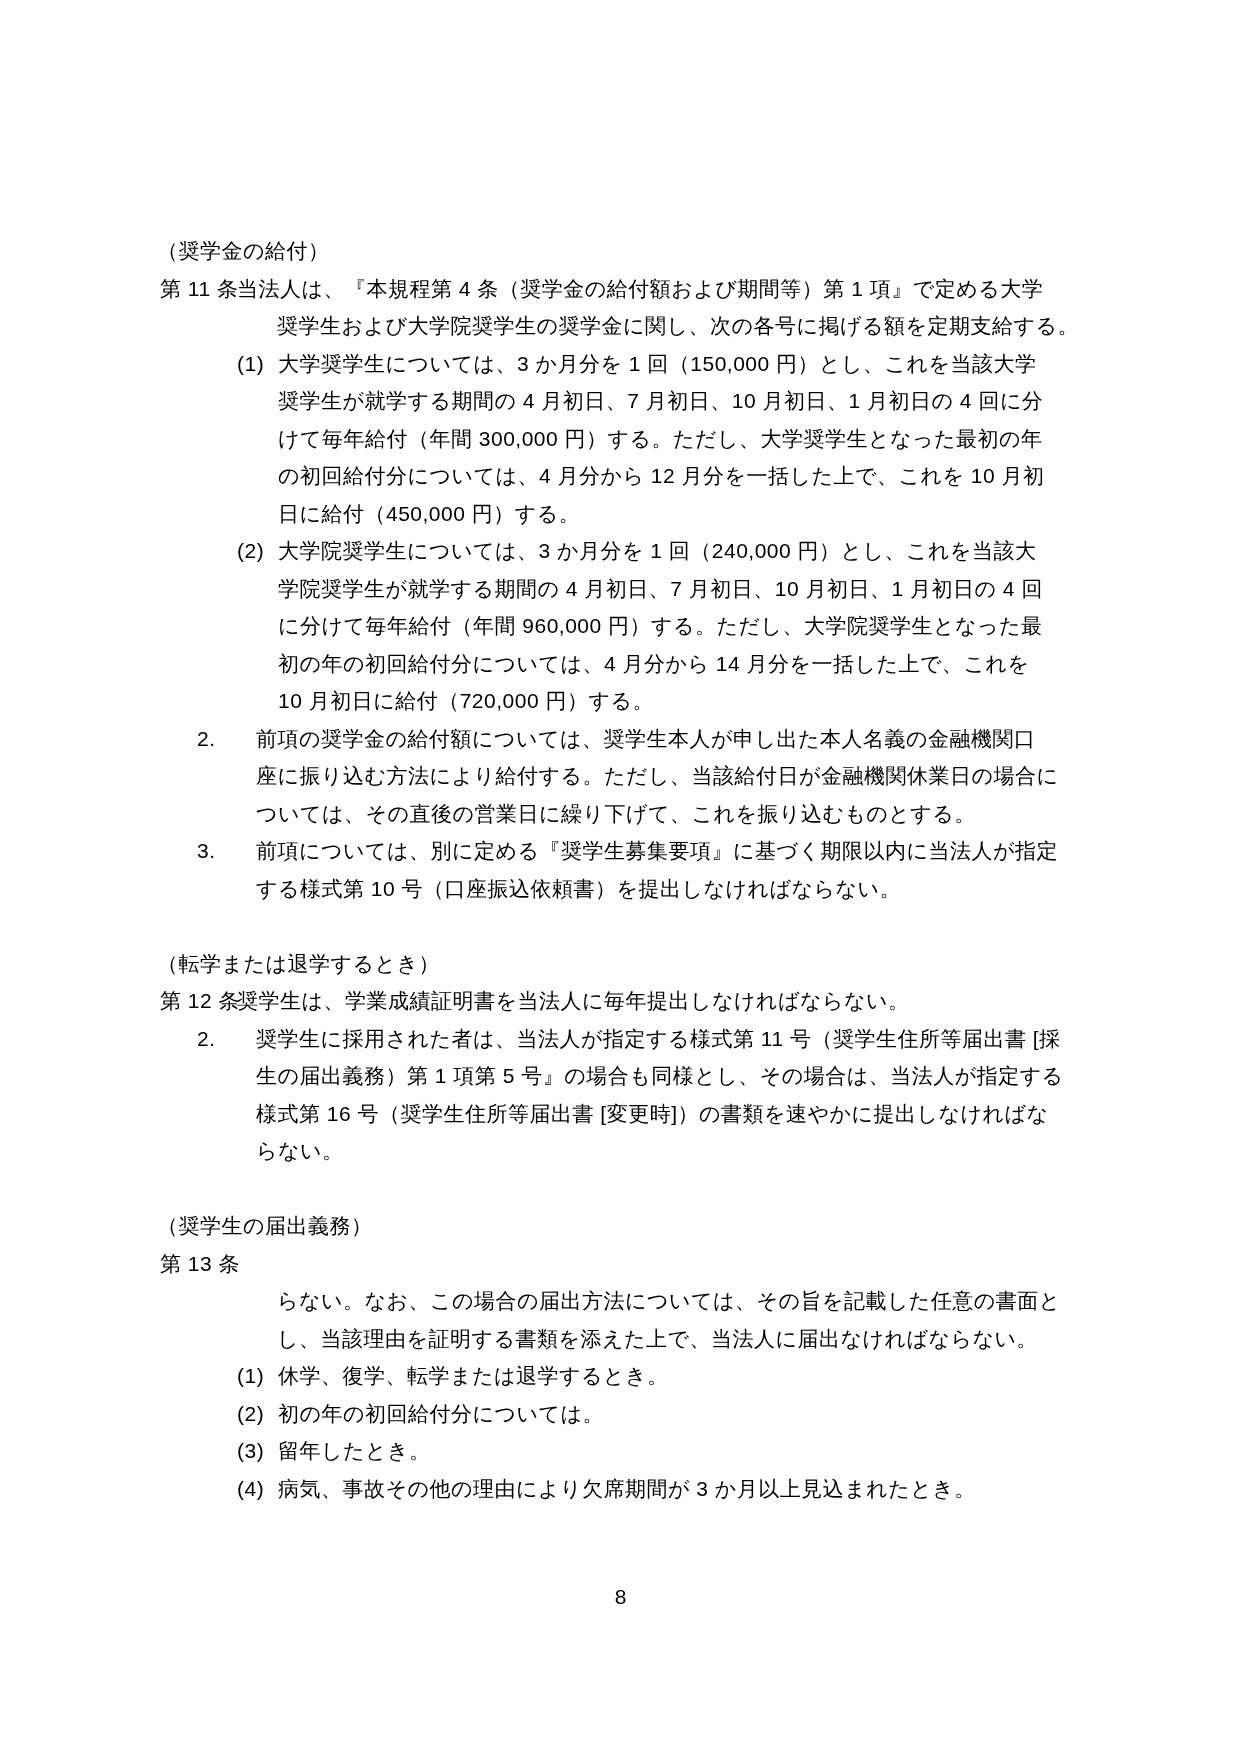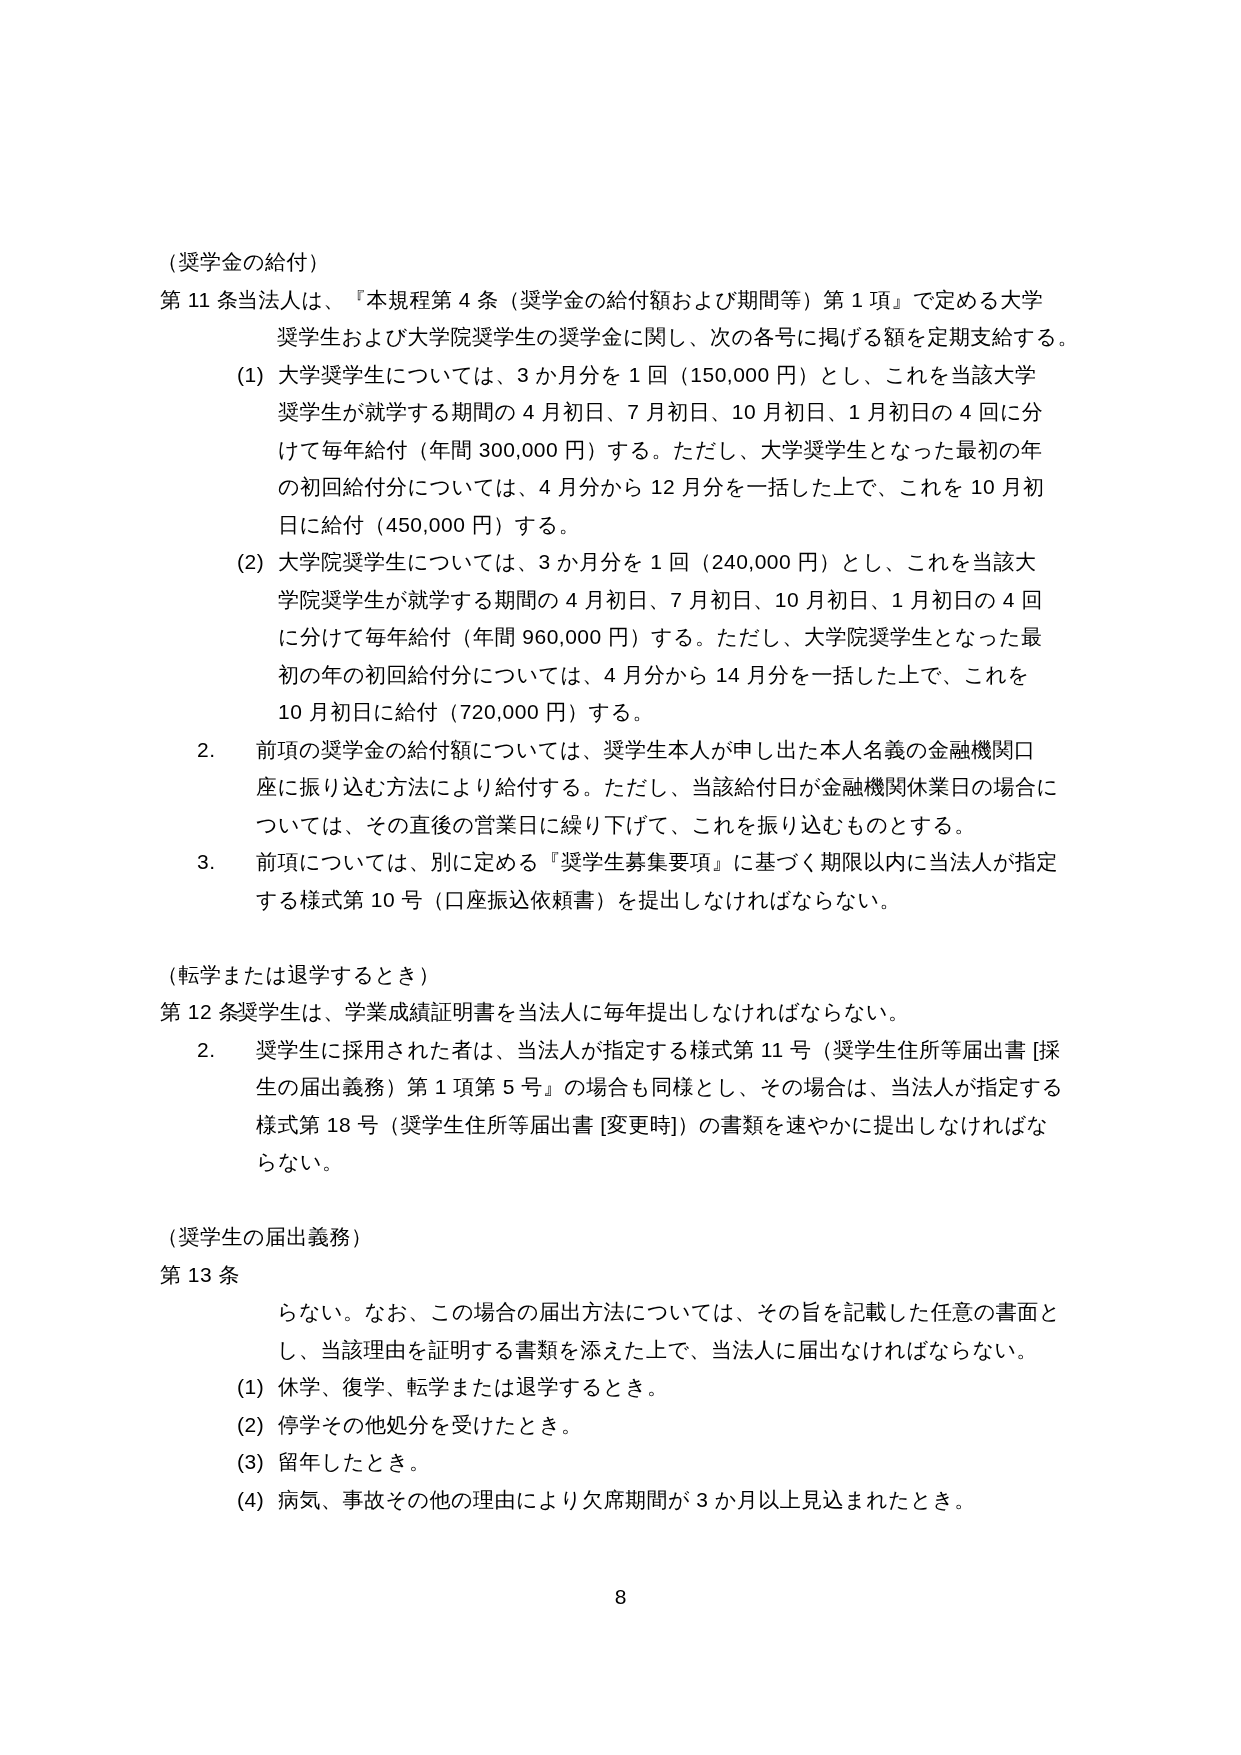--- a/index.html
+++ b/index.html
@@ -7,21 +7,21 @@
     width:1241px;
     height:1755px;
     background:#ffffff;
     color:#000000;
     font-family:"Liberation Sans","DejaVu Sans",sans-serif;
     position:relative;
     overflow:hidden;
   }
   #doc-body{
     position:absolute;
-    top:243px;
+    top:232px;
     left:0;
     width:1241px;
   }
   .line{
     position:relative;
     height:37.5px;
     line-height:37.5px;
     font-size:21px;
     white-space:nowrap;
     letter-spacing:0.5px;
@@ -74,26 +74,26 @@
       <div class="line t-para"><span class="lbl">2.</span><span>前項の奨学金の給付額については、奨学生本人が申し出た本人名義の金融機関口</span></div>
       <div class="line t-para-body"><span>座に振り込む方法により給付する。ただし、当該給付日が金融機関休業日の場合に</span></div>
       <div class="line t-para-body"><span>ついては、その直後の営業日に繰り下げて、これを振り込むものとする。</span></div>
       <div class="line t-para"><span class="lbl">3.</span><span>前項については、別に定める『奨学生募集要項』に基づく期限以内に当法人が指定</span></div>
       <div class="line t-para-body"><span>する様式第 10 号（口座振込依頼書）を提出しなければならない。</span></div>
       <div class="line t-blank"></div>
       <div class="line t-heading"><span>（転学または退学するとき）</span></div>
       <div class="line t-article"><span class="lbl">第 12 条</span><span>奨学生は、学業成績証明書を当法人に毎年提出しなければならない。</span></div>
       <div class="line t-para"><span class="lbl">2.</span><span>奨学生に採用された者は、当法人が指定する様式第 11 号（奨学生住所等届出書 [採</span></div>
       <div class="line t-para-body"><span>生の届出義務）第 1 項第 5 号』の場合も同様とし、その場合は、当法人が指定する</span></div>
-      <div class="line t-para-body"><span>様式第 18 号（奨学生住所等届出書 [変更時]）の書類を速やかに提出しなければな</span></div>
+      <div class="line t-para-body"><span>様式第 16 号（奨学生住所等届出書 [変更時]）の書類を速やかに提出しなければな</span></div>
       <div class="line t-para-body"><span>らない。</span></div>
       <div class="line t-blank"></div>
       <div class="line t-heading"><span>（奨学生の届出義務）</span></div>
       <div class="line t-article"><span class="lbl">第 13 条</span></div>
       <div class="line t-body"><span>らない。なお、この場合の届出方法については、その旨を記載した任意の書面と</span></div>
       <div class="line t-body"><span>し、当該理由を証明する書類を添えた上で、当法人に届出なければならない。</span></div>
       <div class="line t-item"><span class="lbl">(1)</span><span>休学、復学、転学または退学するとき。</span></div>
-      <div class="line t-item"><span class="lbl">(2)</span><span>停学その他処分を受けたとき。</span></div>
+      <div class="line t-item"><span class="lbl">(2)</span><span>初の年の初回給付分については。</span></div>
       <div class="line t-item"><span class="lbl">(3)</span><span>留年したとき。</span></div>
       <div class="line t-item"><span class="lbl">(4)</span><span>病気、事故その他の理由により欠席期間が 3 か月以上見込まれたとき。</span></div>
     </div>
   <div id="page-footer">8</div>
 </main>
 
 </body></html>

